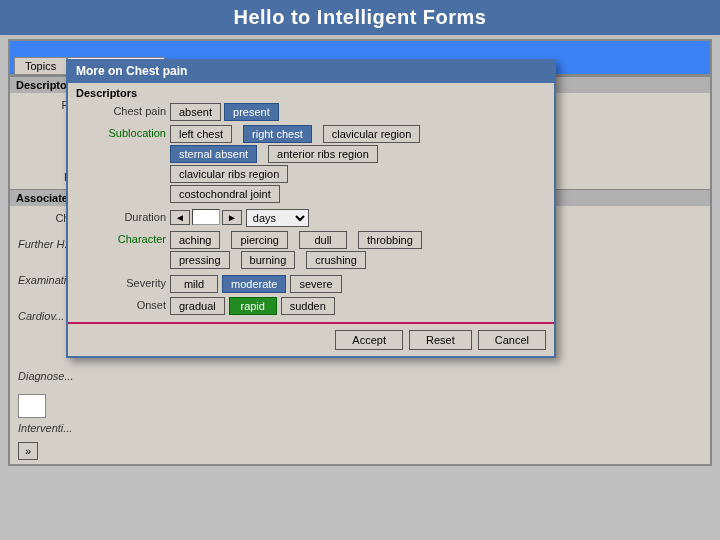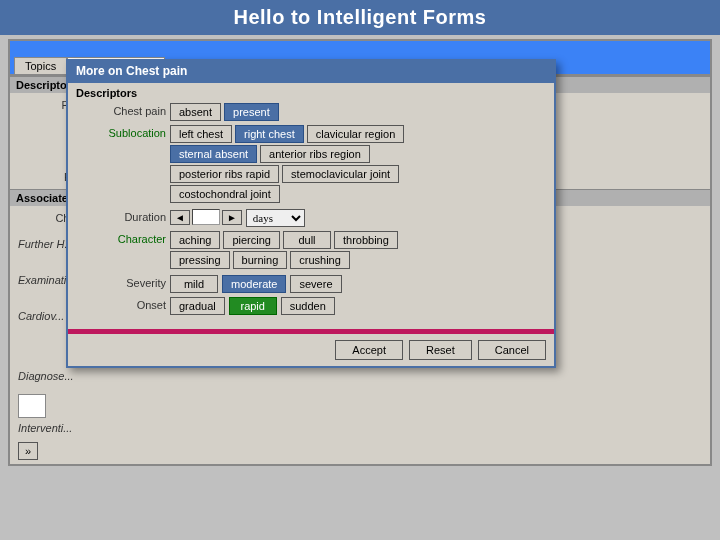--- a/index.html
+++ b/index.html
@@ -117,21 +117,20 @@
       width: 28px;
       text-align: center;
       border: 1px inset #999;
       font-size: 11px;
       padding: 1px;
     }
     .duration-select {
       padding: 1px 2px;
       font-size: 11px;
       border: 1px solid #555;
-      font-family: Liberation Serif, serif;
     }
 
     
     .modal-overlay {
       position: absolute;
       top: 18px;
       left: 56px;
       width: 490px;
       background: #d4d0c8;
       border: 2px solid #4a6fa5;
@@ -170,30 +169,30 @@
     .modal-label.green {
       color: #006600;
     }
     .btn-grid {
       display: flex;
       flex-wrap: wrap;
       gap: 3px;
     }
     .btn-grid-row {
       display: flex;
-      gap: 3px;
+      gap: 11px;
       margin-bottom: 2px;
     }
     .modal-bottom-row {
       display: flex;
       justify-content: flex-end;
       padding: 6px 8px;
       gap: 6px;
-      border-top: 5px solid #be185d;
-      margin-top: 12px;
+      border-top: 2px solid #be185d;
+      margin-top: 5px;
     }
     .bottom-btn {
       padding: 3px 16px;
       font-size: 11px;
       border: 1px solid #555;
       background: #d4d0c8;
       cursor: pointer;
     }
 
     
@@ -317,22 +316,21 @@
         <div class="btn-grid-row">
           <button class="btn">left chest</button>
           <button class="btn selected-blue">right chest</button>
           <button class="btn">clavicular region</button>
         </div>
         <div class="btn-grid-row">
           <button class="btn selected-blue">sternal absent</button>
           <button class="btn">anterior ribs region</button>
         </div>
         <div class="btn-grid-row">
-          <button class="btn">posterior ribs rapid</button>
-          <button class="btn">stemoclavicular joint</button>
+          <button class="btn">clavicular ribs region</button>
         </div>
         <div class="btn-grid-row">
           <button class="btn">costochondral joint</button>
         </div>
       </div>
     </div>
 
     <div class="modal-form-row">
       <div class="modal-label">Duration</div>
       <div class="duration-input">

